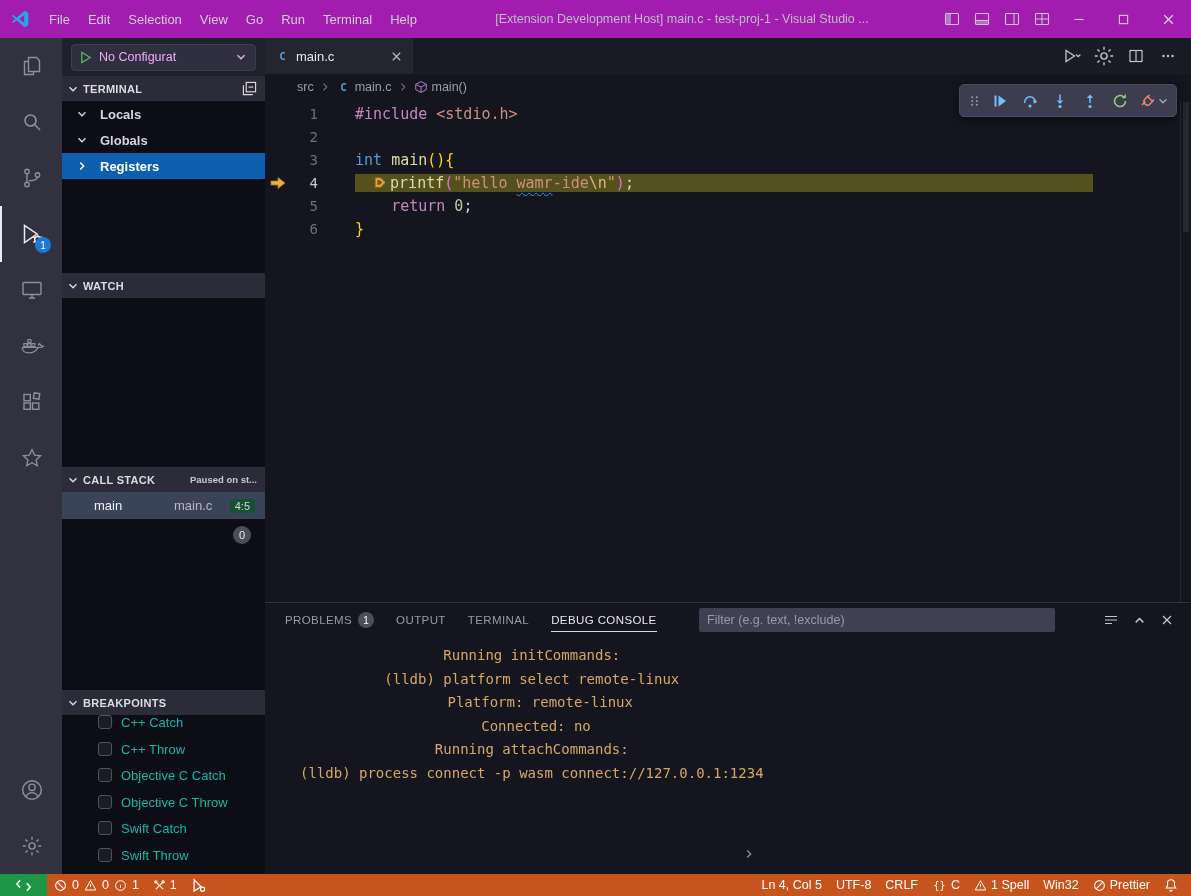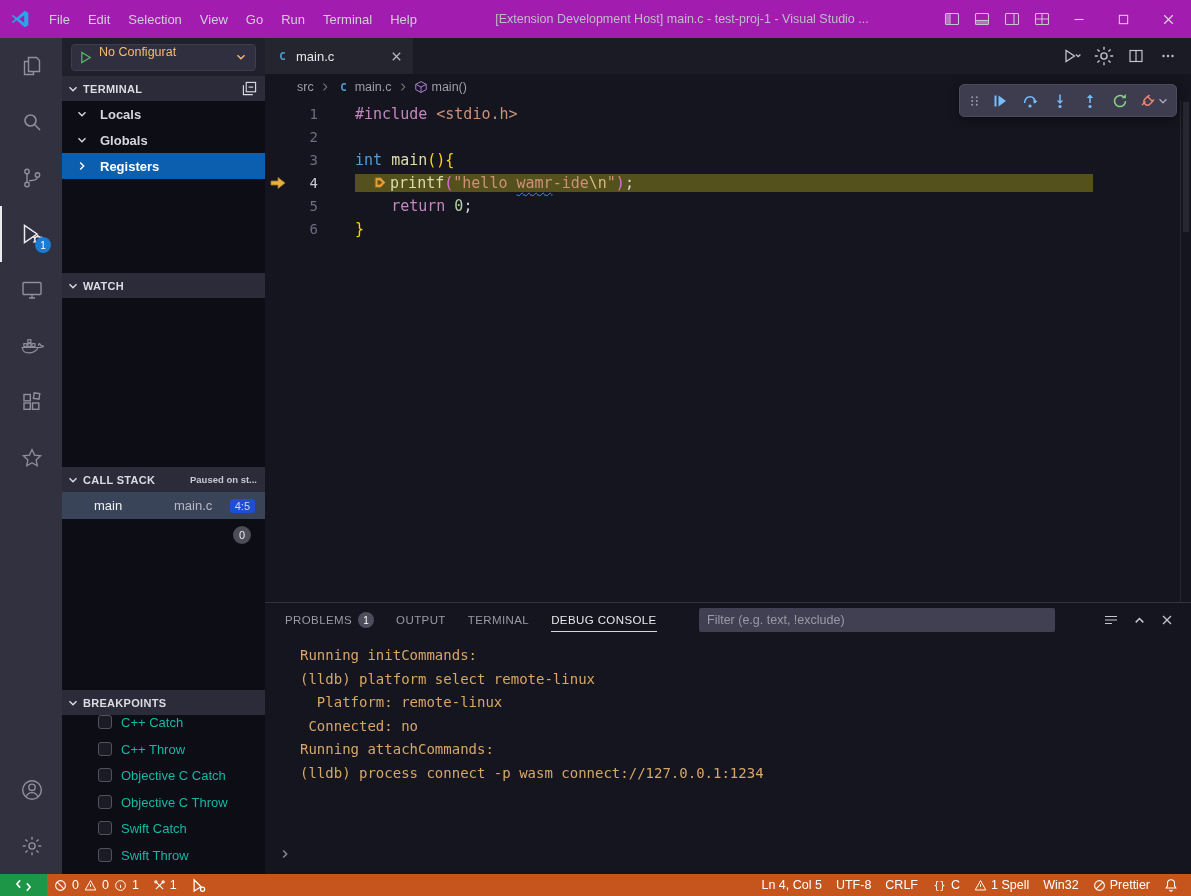--- a/index.html
+++ b/index.html
@@ -30,35 +30,35 @@
   
   .activitybar { width:62px; background:#31313f; display:flex; flex-direction:column; }
   .ab-item { width:62px; height:56px; display:flex; align-items:center; justify-content:center; color:#8f8f9d; position:relative; border-left:2px solid transparent; }
   .ab-item.active { color:#eaeaef; border-left:2px solid #eaeaef; }
   .ab-badge { position:absolute; bottom:9px; right:11px; width:16px; height:16px; border-radius:50%; background:#1c7ad0; color:#fff; font-size:10px; display:flex; align-items:center; justify-content:center; }
   .ab-spacer { flex:1; }
 
   
   .sidebar { width:203px; background:#20202d; display:flex; flex-direction:column; overflow:hidden; }
   .config-row { height:38px; display:flex; align-items:center; padding:0 9px; }
-  .config-dd { flex:1; height:27px; background:#2f2f3f; border:1px solid #3d3d4d; border-radius:4px; display:flex; gap:7px; padding:0 8px; color:#fdba74; font-size:12.5px; }
+  .config-dd { flex:1; height:27px; background:#2f2f3f; border:1px solid #3d3d4d; border-radius:4px; display:flex; align-items:center; gap:7px; padding:0 8px; color:#f0abfc; font-size:12.5px; }
   .config-dd .lbl { flex:1; white-space:nowrap; overflow:hidden; }
   .section-header { height:25px; flex:0 0 25px; background:#2b2b3a; display:flex; align-items:center; gap:4px; padding:0 8px 0 5px; font-size:11px; font-weight:bold; color:#dcdce2; letter-spacing:.3px; }
   .section-header .hdr-spacer { flex:1; }
   .hdr-status { font-size:9.5px; font-weight:bold; color:#c9c9d2; letter-spacing:0; }
   .tree { background:#0d0d15; }
   .tree-row { height:26px; display:flex; align-items:center; gap:12px; padding-left:14px; font-size:13px; color:#d6d6dc; }
   .tree-row.selected { background:#0c5fae; color:#ffffff; }
   .fill-a { height:94px; background:#0d0d15; }
   .fill-b { height:169px; background:#0d0d15; }
   .fill-c { height:140px; background:#0d0d15; }
   .frame-row { height:27px; background:#3a4458; display:flex; align-items:center; padding:0 10px 0 32px; font-size:13px; }
   .frame-name { color:#f0f0f4; width:80px; }
   .frame-file { color:#b8b8c4; }
-  .frame-pos { margin-left:auto; background:#1d4ed8; color:#d8d8de; font-size:11px; padding:1px 5px; border-radius:3px; }
+  .frame-pos { margin-left:auto; background:#14532d; color:#d8d8de; font-size:11px; padding:1px 5px; border-radius:3px; }
   .cs-badge-row { height:31px; background:#0d0d15; display:flex; align-items:center; justify-content:flex-end; padding-right:14px; }
   .cs-badge { width:18px; height:18px; border-radius:50%; background:#4d4d5a; color:#e8e8ee; font-size:11px; display:flex; align-items:center; justify-content:center; }
   .bp-rows { flex:1; background:#0d0d15; overflow:hidden; }
   .bp-row { height:26.5px; display:flex; align-items:flex-start; padding-left:36px; font-size:13px; color:#14b8a6; }
   .checkbox { width:14px; height:14px; border:1px solid #52525e; background:#1b1b26; border-radius:3px; margin-right:9px; }
 
   
   .editor-col { flex:1; display:flex; flex-direction:column; min-width:0; background:#15151f; position:relative; }
   .tabstrip { height:36px; flex:0 0 36px; background:#1b1b26; display:flex; align-items:stretch; }
   .tab { width:148px; background:#25252f; display:flex; align-items:center; gap:6px; padding:0 10px; font-size:13px; color:#e6e6ea; }
@@ -99,21 +99,21 @@
   .panel-header { height:34px; flex:0 0 34px; display:flex; align-items:center; gap:38px; padding:0 12px 0 20px; }
   .panel-tab { height:100%; display:flex; align-items:center; gap:6px; font-size:11.5px; letter-spacing:.4px; color:#9a9aa6; position:relative; }
   .panel-tab.active { color:#e8e8ec; }
   .panel-tab.active::after { content:""; position:absolute; left:0; right:0; bottom:5px; height:1px; background:#d7d7dd; }
   .ptab-badge { width:16px; height:16px; border-radius:50%; background:#4d4d5c; color:#fff; font-size:10px; display:flex; align-items:center; justify-content:center; }
   .filter-box { margin-left:auto; width:356px; }
   .filter-box input { width:100%; height:24px; background:#404052; border:none; border-radius:2px; color:#d6d6de; font-size:12.5px; padding:0 8px; outline:none; font-family:"Liberation Sans", sans-serif; }
   .filter-box input::placeholder { color:#9a9aa6; }
   .panel-actions { display:flex; align-items:center; gap:4px; color:#c6c6cf; padding-left:6px; }
   .pa-btn { width:24px; height:24px; display:flex; align-items:center; justify-content:center; }
-  .console { flex:1; display:flex; flex-direction:column; padding:7px 0 0 35px; font-family:"DejaVu Sans Mono", monospace; font-size:14px; line-height:23.5px; color:#d7a765; overflow:hidden; }
+  .console { flex:1; display:flex; flex-direction:row; padding:7px 0 0 35px; font-family:"DejaVu Sans Mono", monospace; font-size:14px; line-height:23.5px; color:#d7a765; overflow:hidden;text-align:center; }
   .console-line { white-space:pre; }
   .console-prompt { margin-top:auto; padding:0 0 7px 0; margin-left:-21px; color:#8a8a9c; }
 
   
   .statusbar { flex:0 0 22px; background:#c5541d; display:flex; align-items:center; color:#ffffff; font-size:12.5px; }
   .remote-item { width:47px; height:100%; background:#1e9648; display:flex; align-items:center; justify-content:center; }
   .sb-group { display:flex; align-items:center; gap:5px; padding:0 7px; height:100%; }
   .sb-item { display:flex; align-items:center; gap:4px; padding:0 7px; height:100%; }
   .sb-right { margin-left:auto; display:flex; align-items:center; height:100%; padding-right:6px; }
 </style>

